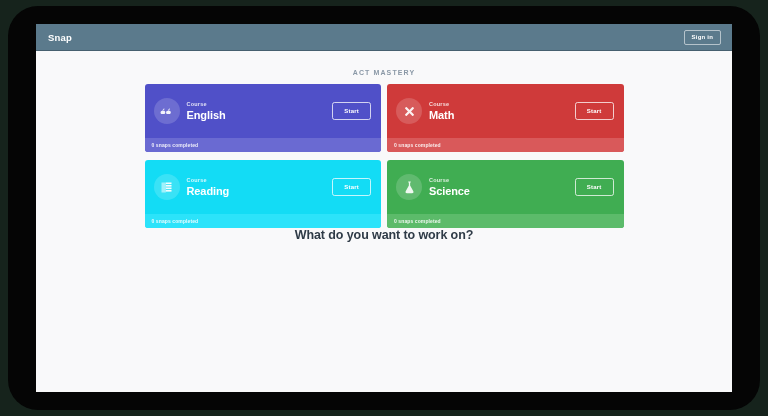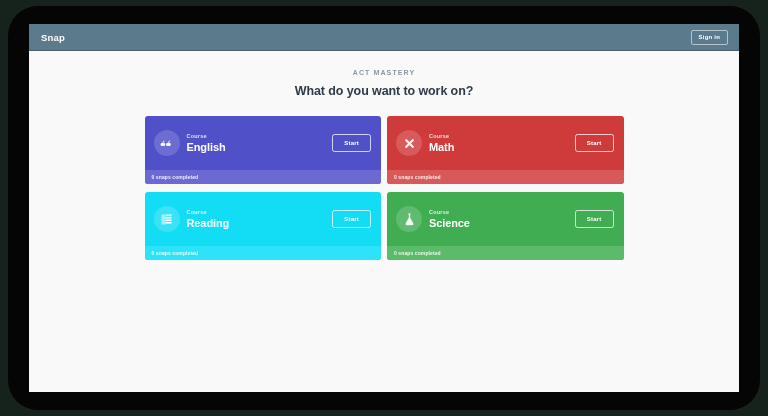--- a/index.html
+++ b/index.html
@@ -18,21 +18,21 @@
 
   
   #device-frame {
     position: absolute;
     left: 8px;
     top: 6px;
     width: 752px;
     height: 404px;
     background: #050505;
     border-radius: 30px;
-    padding: 18px 21px;
+    padding: 18px 28px;
   }
 
   #browser-window {
     width: 100%;
     height: 100%;
     background: #f9f9fa;
     overflow: hidden;
     display: flex;
     flex-direction: column;
   }
@@ -184,22 +184,20 @@
 <div id="device-frame">
   <div id="browser-window">
 
     <div id="app-header">
       <div id="brand">Snap</div>
       <button id="signin-button">Sign in</button>
     </div>
 
     <div id="content">
       <div id="page-eyebrow">ACT MASTERY</div>
-      <div id="page-title">What do you want to work on?</div>
-
       <div id="course-grid">
 
         <div class="course-card" style="background: rgb(80, 80, 200);">
           <div class="card-body">
             <div class="card-icon">
               <svg width="15" height="15" viewBox="0 0 24 24" fill="#ffffff" opacity="0.92">
                 <path d="M5 16c-1.4 0-2.5-1.1-2.5-2.6 0-1.5 1.1-2.7 2.6-2.7.3 0 .6 0 .8.1C5.6 9 6.8 7.6 8.4 7l.6 1.2c-1.6.7-2.4 1.8-2.5 3 .3-.2.7-.3 1.1-.3 1.4 0 2.5 1.1 2.5 2.5S8.9 16 7.5 16H5zm8.8 0c-1.4 0-2.5-1.1-2.5-2.6 0-1.5 1.1-2.7 2.6-2.7.3 0 .6 0 .8.1-.3-1.8.9-3.2 2.5-3.8l.6 1.2c-1.6.7-2.4 1.8-2.5 3 .3-.2.7-.3 1.1-.3 1.4 0 2.5 1.1 2.5 2.5s-1.2 2.6-2.6 2.6h-2.5z"></path>
               </svg>
             </div>
             <div class="card-text">
@@ -266,16 +264,18 @@
               <div class="card-title">Science</div>
             </div>
             <button class="start-button">Start</button>
           </div>
           <div class="card-footer" style="background: rgb(92, 187, 106);">
             <span class="card-footer-text">0 snaps completed</span>
           </div>
         </div>
 
       </div>
+
+      <div id="page-title">What do you want to work on?</div>
     </div>
 
   </div>
 </div>
 
 </body></html>

